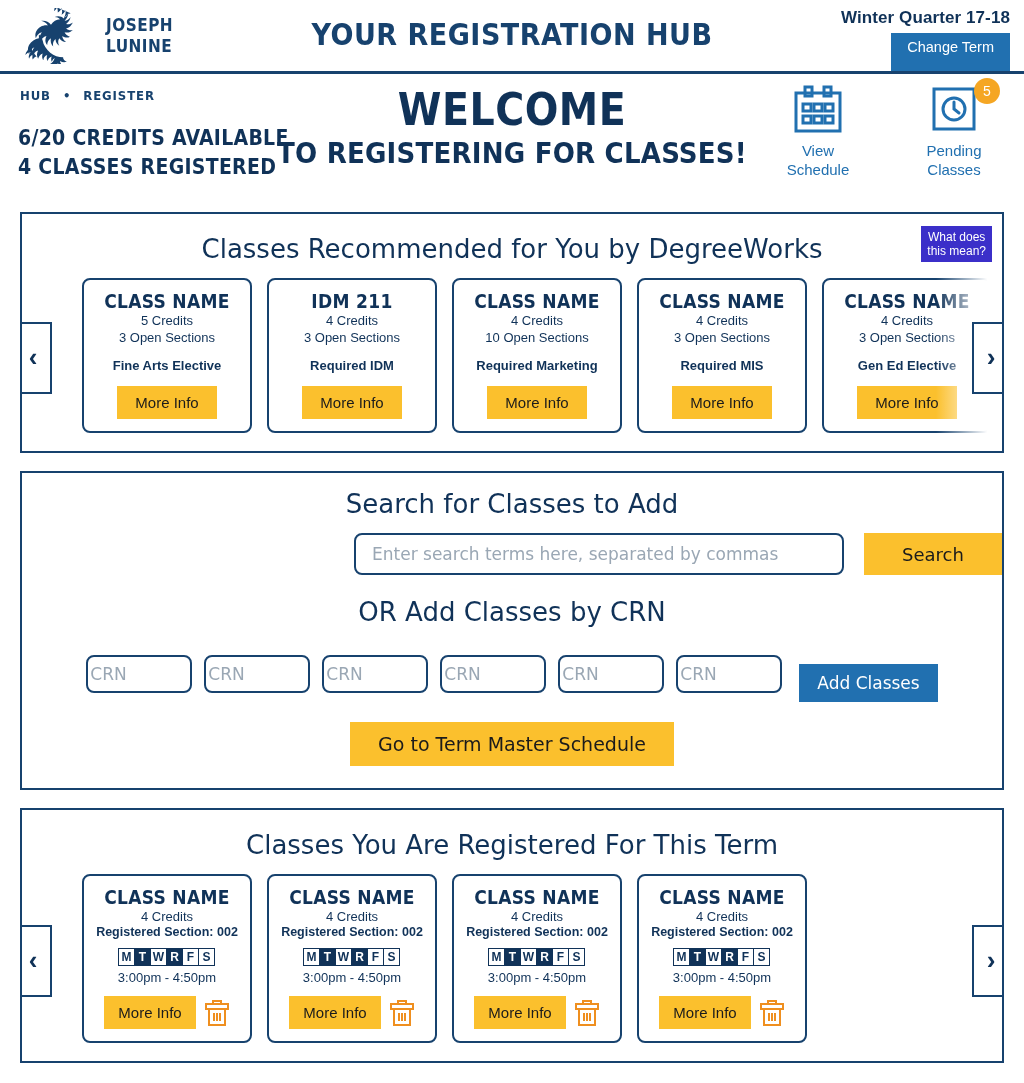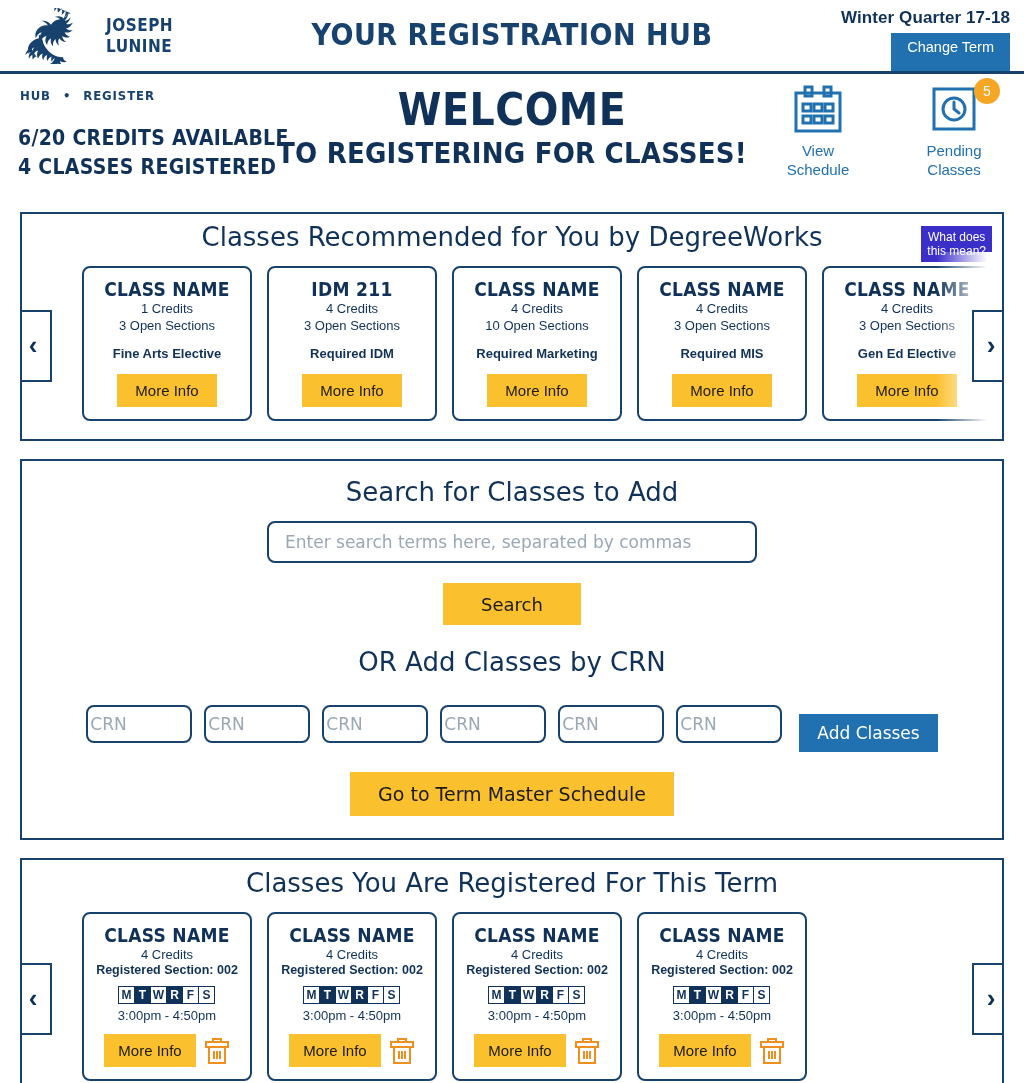--- a/index.html
+++ b/index.html
@@ -84,21 +84,21 @@
     margin: 0 20px 18px 20px;
     position: relative;
     background: #fff;
   }
   .panel-title {
     text-align: center;
     font-size: 26px;
     color: #103258;
     font-family: "DejaVu Sans", sans-serif;
     font-weight: 400;
-    padding-top: 8px;
+    padding-top: 20px;
   }
   .hint-badge {
     position: absolute; right: 10px; top: 12px;
     background: #3b2fc9; color: #fff;
     font-size: 12px; line-height: 14px;
     padding: 4px 6px; text-align: center; cursor: pointer;
     font-family: "Liberation Sans", sans-serif;
   }
 
   
@@ -136,21 +136,21 @@
   .fade-right {
     position: absolute; right: 0; top: 0; bottom: 0; width: 66px;
     background: linear-gradient(to right, rgba(255,255,255,0), #ffffff 78%);
     pointer-events: none; z-index: 3;
   }
 
   
   .search-panel { padding: 16px 0 22px; }
   .search-row {
     display: flex; justify-content: flex-end; align-items: center;
-    gap: 20px; margin-top: 14px; flex-direction: column;
+    gap: 20px; margin-top: 14px;
   }
   .search-input {
     width: 490px; height: 42px;
     border: 2px solid #17426e; border-radius: 8px;
     padding: 0 16px; font-size: 17px; color: #103258;
     font-family: "DejaVu Sans", sans-serif; background: #fff;
   }
   .search-input::placeholder { color: #9aa7b4; }
   .btn-search {
     background: #fbc02d; border: none; width: 138px; height: 42px;
@@ -307,21 +307,21 @@
     <div>What does</div>
     <div>this mean?</div>
   </div>
   <div class="panel-title">Classes Recommended for You by DegreeWorks</div>
 
   <div class="carousel">
     <div class="arrow left">‹</div>
     <div class="arrow right">›</div>
     <div class="fade-right"></div>
     <div class="track" id="rec-track">
-        <div class="card"><div class="card-name">CLASS NAME</div><div class="card-line">1 Credits</div><div class="card-line">3 Open Sections</div><div class="card-cat">Fine Arts Elective</div><button class="btn-yellow">More Info</button></div>
+        <div class="card"><div class="card-name">CLASS NAME</div><div class="card-line">5 Credits</div><div class="card-line">3 Open Sections</div><div class="card-cat">Fine Arts Elective</div><button class="btn-yellow">More Info</button></div>
         <div class="card"><div class="card-name">IDM 211</div><div class="card-line">4 Credits</div><div class="card-line">3 Open Sections</div><div class="card-cat">Required IDM</div><button class="btn-yellow">More Info</button></div>
         <div class="card"><div class="card-name">CLASS NAME</div><div class="card-line">4 Credits</div><div class="card-line">10 Open Sections</div><div class="card-cat">Required Marketing</div><button class="btn-yellow">More Info</button></div>
         <div class="card"><div class="card-name">CLASS NAME</div><div class="card-line">4 Credits</div><div class="card-line">3 Open Sections</div><div class="card-cat">Required MIS</div><button class="btn-yellow">More Info</button></div>
         <div class="card"><div class="card-name">CLASS NAME</div><div class="card-line">4 Credits</div><div class="card-line">3 Open Sections</div><div class="card-cat">Gen Ed Elective</div><button class="btn-yellow">More Info</button></div>
       </div>
   </div>
 </div>
 
 <div class="panel search-panel">
   <div class="panel-title" style="padding-top:0">Search for Classes to Add</div>

